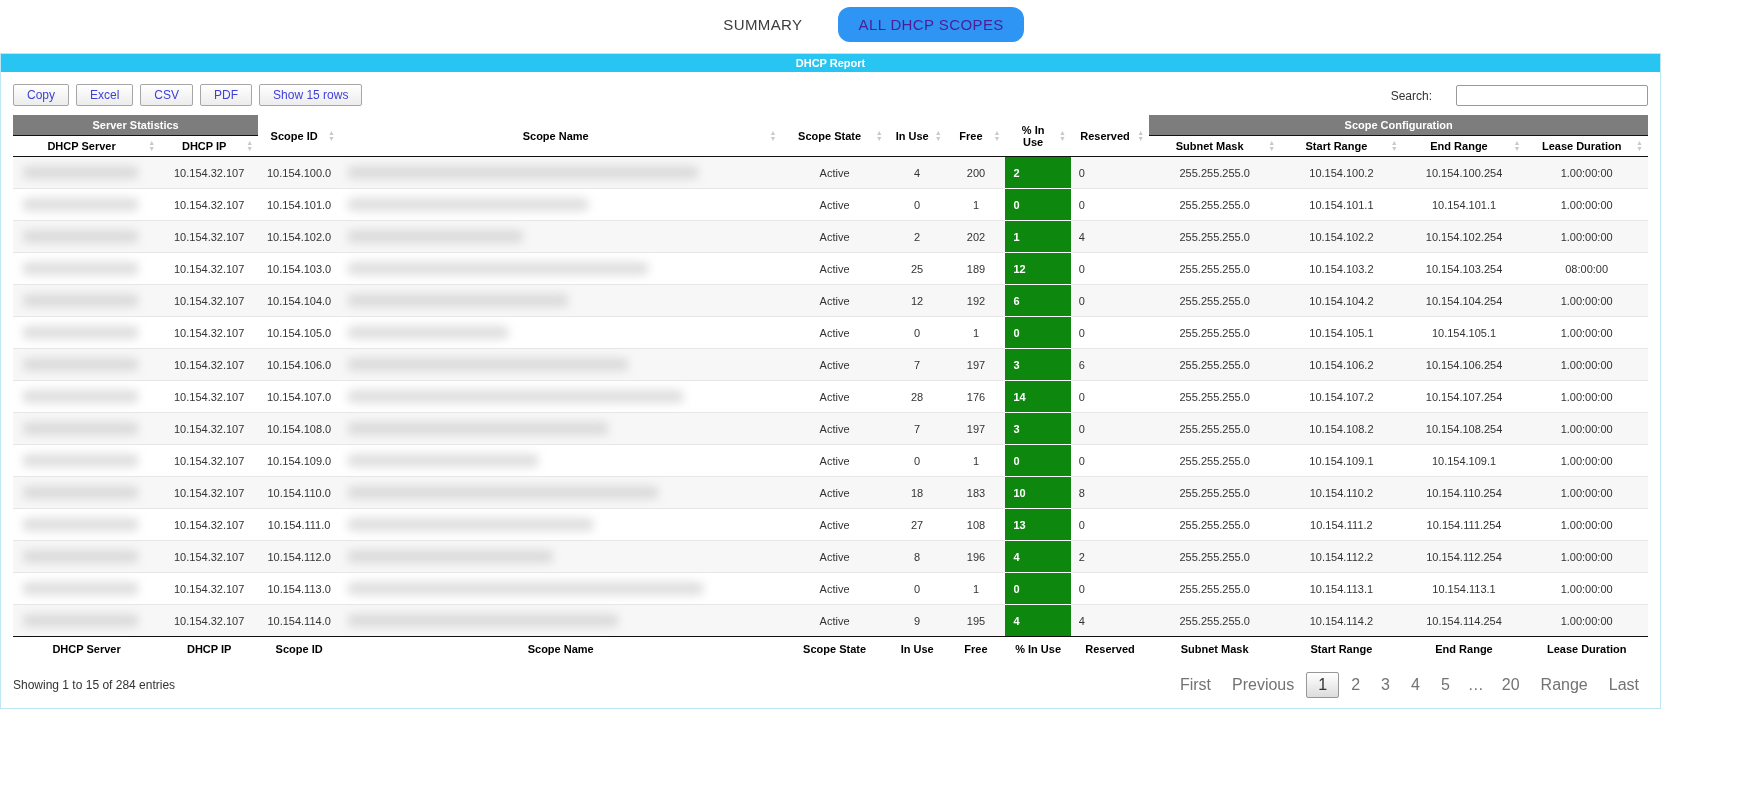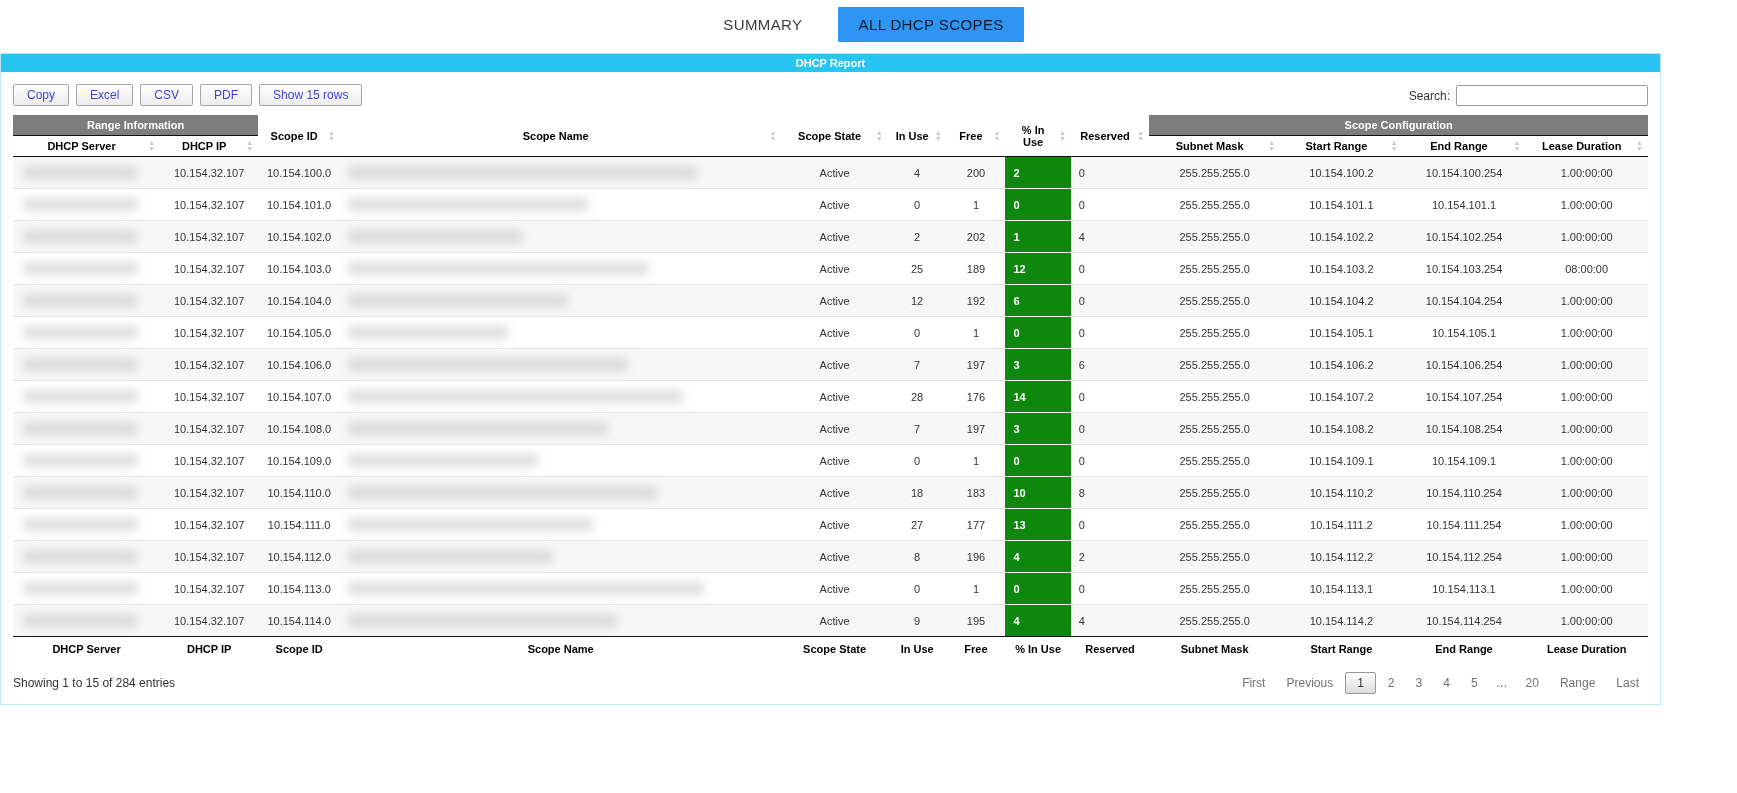--- a/index.html
+++ b/index.html
@@ -2,32 +2,32 @@
 <html style="--cyan: #29c5f2; --tab-blue: #2e95f4; --gold: #c19e10; --gray: #7d7d7d; --green: #0e870e;"><head>
 <meta charset="utf-8">
 <style>
   * { box-sizing: border-box; margin: 0; padding: 0; }
   html, body { width: 1737px; height: 793px; background: #fff; overflow: hidden; }
   body { font-family: "Liberation Sans", sans-serif; color: #333; }
 
   
   .tabs-row { display: flex; justify-content: center; align-items: center; gap: 26px; padding: 7px 0 6px; }
   .tab { font-size: 15px; color: #3c3c3c; padding: 8px 10px; cursor: pointer; letter-spacing: .4px; }
-  .tab.active { background: var(--tab-blue); color: #0f172a; border-radius: 1px; padding: 9px 20px; }
+  .tab.active { background: var(--tab-blue); color: #4c1d95; border-radius: 12px; padding: 9px 20px; }
 
   
   .panel { margin: 5px 76px 0 0; border: 1px solid #bfe6f4; background: #fff; }
   .panel-title { background: var(--cyan); color: #fff; font-weight: bold; font-size: 11px; text-align: center; padding: 3px 0; }
   .panel-body { padding: 12px 12px 10px; }
 
   
   .toolbar { display: flex; justify-content: space-between; align-items: flex-end; margin-bottom: 9px; }
   .btn-group { display: flex; gap: 7px; }
   .dt-button { font-size: 12px; color: #4040d9; background: linear-gradient(#ffffff, #ececec); border: 1px solid #a6a6a6; border-radius: 2px; padding: 3px 13px; cursor: pointer; font-family: "Liberation Sans", sans-serif; }
-  .search-box { font-size: 12px; color: #333; display: flex; align-items: center; gap: 6px; }
+  .search-box { font-size: 12px; color: #333; display: flex; align-items: center; gap: 24px; }
   .search-box input { width: 192px; height: 21px; border: 1px solid #9a9a9a; border-radius: 2px; padding: 2px 5px; font-size: 12px; font-family: "Liberation Sans", sans-serif; }
 
   
   .gold-bar { background: var(--gold); color: #fff; text-align: center; font-weight: bold; font-size: 11px; padding: 3px 0; }
 
   
   table { width: 100%; border-collapse: collapse; table-layout: fixed; font-size: 11px; }
   thead th { font-weight: bold; color: #000; padding: 4px 16px 4px 6px; position: relative; text-align: center; }
   thead th.group { background: var(--gray); color: #fff; padding: 4px 0; border-bottom: 1px solid #111; }
   thead th.leaf { border-bottom: 1px solid #111; }
@@ -38,21 +38,21 @@
   td.cell-pct { background: var(--green); color: #fff; font-weight: bold; text-align: left; border-top: 1px solid #fff; }
   td.cell-reserved { text-align: left; }
   tfoot th { font-weight: bold; color: #000; padding: 6px; border-top: 1px solid #111; font-size: 11px; text-align: center; }
 
   
   .blob { height: 13px; border-radius: 3px; background: #c4c4c4; filter: blur(5px); opacity: .55; }
   .blob.server { width: 115px; margin-left: 2px; }
 
   
   .table-footer { display: flex; justify-content: space-between; align-items: center; padding-top: 11px; font-size: 12px; color: #333; }
-  .pagination { display: flex; align-items: center; gap: 3px; font-size: 12px; color: #737373; }
+  .pagination { display: flex; align-items: center; gap: 3px; font-size: 16px; color: #737373; }
   .page-btn { padding: 4px 9px; cursor: pointer; }
   .page-btn.current { border: 1px solid #979797; border-radius: 2px; background: linear-gradient(#ffffff, #dcdcdc); color: #333; padding: 3px 11px; cursor: default; }
   .page-ellipsis { padding: 4px 6px; cursor: default; }
 </style>
 </head>
 <body>
 
 <div class="tabs-row">
   <div class="tab">SUMMARY</div>
   <div class="tab active">ALL DHCP SCOPES</div>
@@ -88,21 +88,21 @@
           <col style="width:3.6%">
           <col style="width:4%">
         <col style="width:4.8%">
           <col style="width:8%">
           <col style="width:7.5%">
           <col style="width:7.5%">
           <col style="width:7.5%">
       </colgroup>
       <thead>
         <tr>
-          <th class="group" colspan="2">Range Information</th>
+          <th class="group" colspan="2">Server Statistics</th>
           <th class="leaf" rowspan="2"><span>Scope ID</span><span class="sort">
                 <span>▲</span>
                 <span>▼</span>
               </span></th>
           <th class="leaf" rowspan="2"><span>Scope Name</span><span class="sort">
                 <span>▲</span>
                 <span>▼</span>
               </span></th>
           <th class="leaf" rowspan="2"><span>Scope State</span><span class="sort">
                 <span>▲</span>
@@ -367,21 +367,21 @@
     <td>
               <div class="blob server"></div>
             </td>
     <td>10.154.32.107</td>
     <td>10.154.111.0</td>
     <td style="text-align:left;">
               <div class="blob" style="width: 245px;"></div>
             </td>
     <td>Active</td>
     <td>27</td>
-    <td>177</td>
+    <td>108</td>
     <td class="cell-pct">13</td>
     <td class="cell-reserved">0</td>
     <td>255.255.255.0</td>
     <td>10.154.111.2</td>
     <td>10.154.111.254</td>
     <td>1.00:00:00</td>
   </tr>
           <tr>
     <td>
               <div class="blob server"></div>

